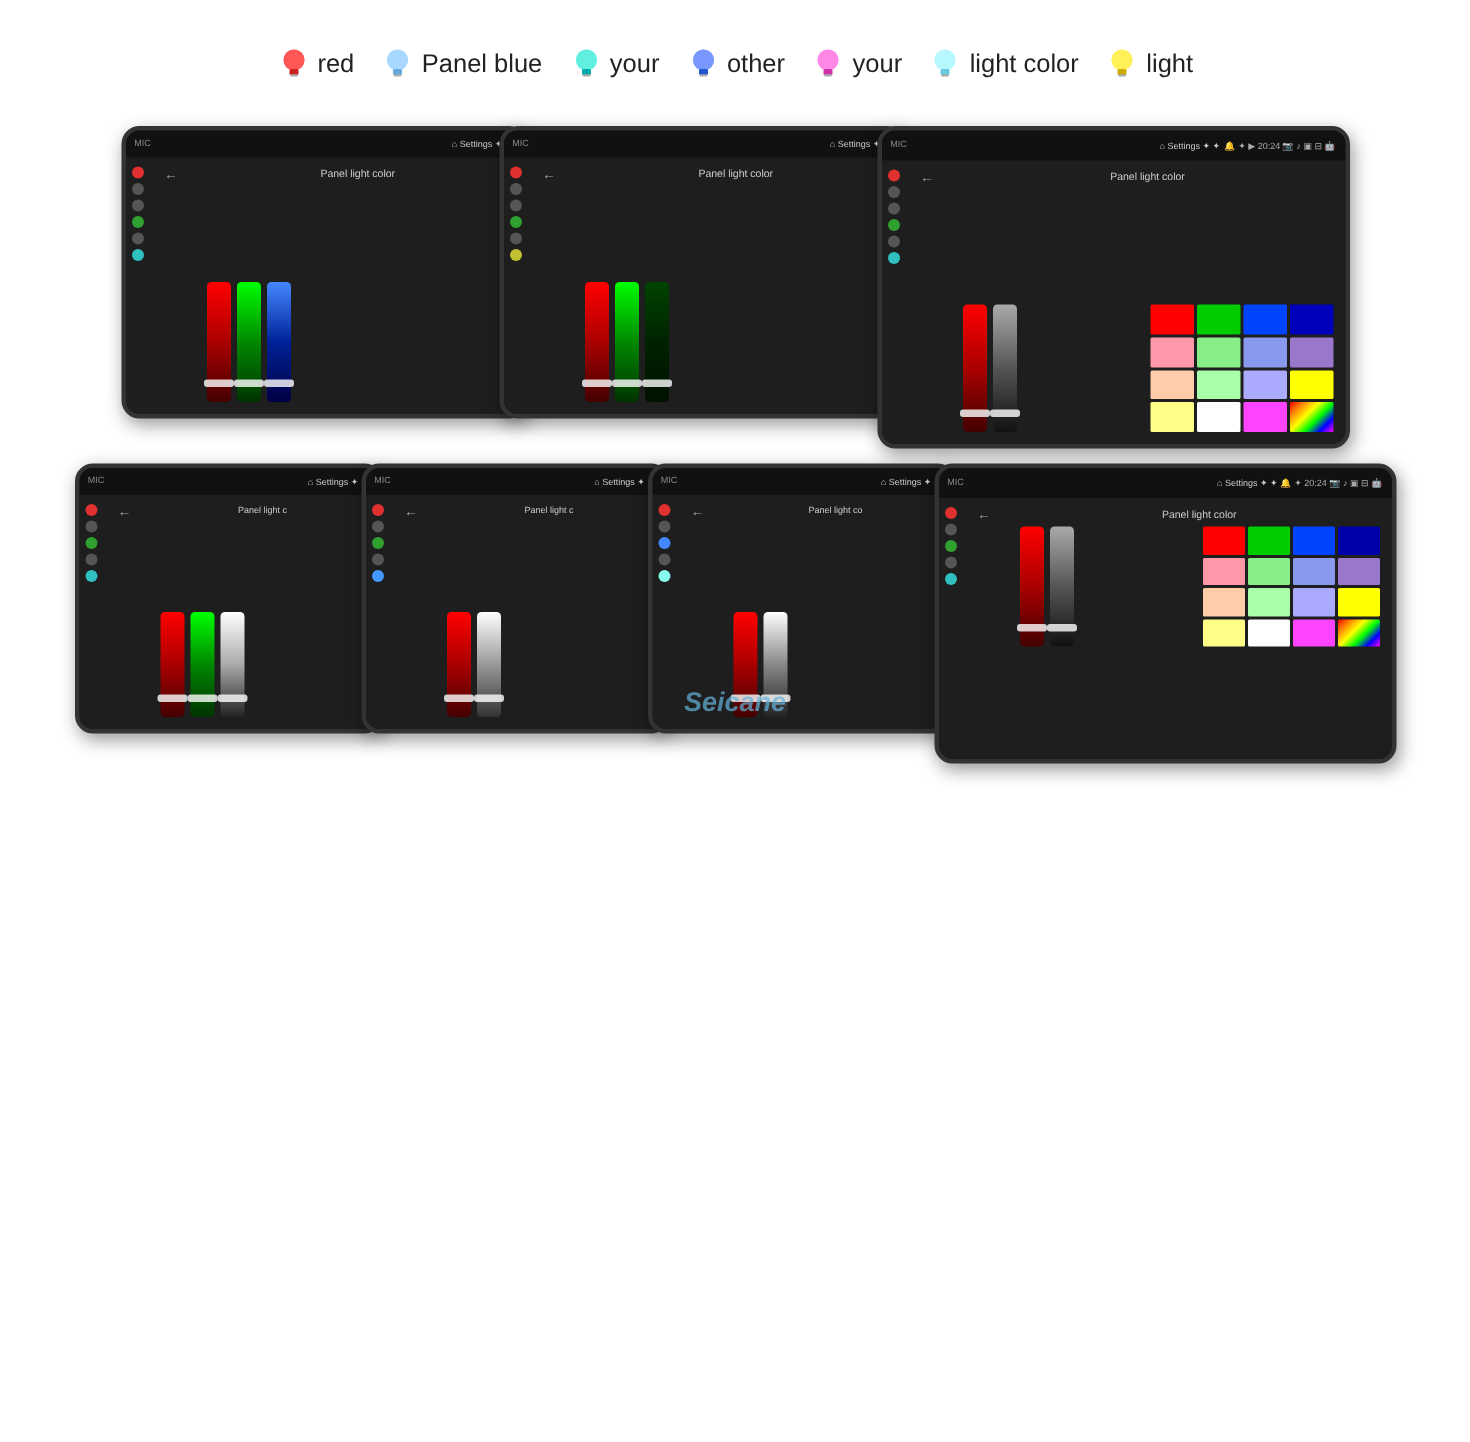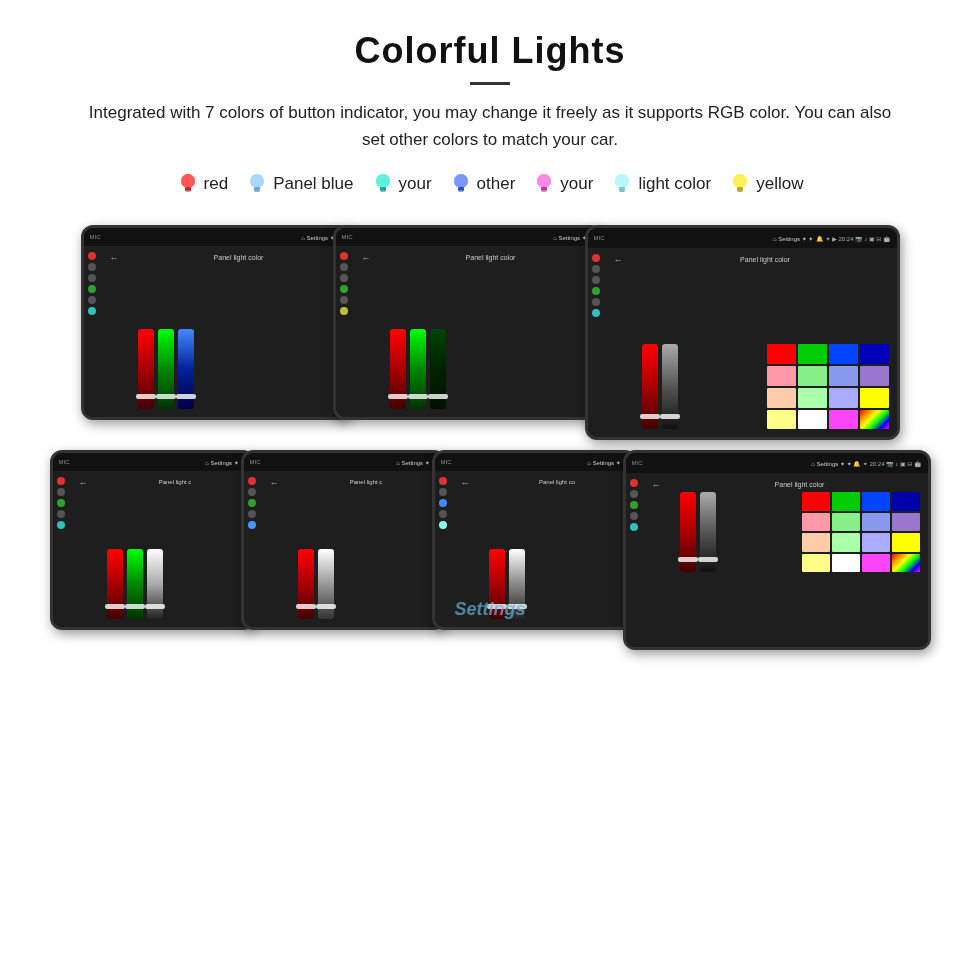--- a/index.html
+++ b/index.html
@@ -222,25 +222,20 @@
     .bulb-svg {
       width: 20px;
       height: 24px;
     }
   </style>
 </head>
 <body>
 
 <div class="page-wrapper">
 
-  <div class="title-section">
-    <h1 class="main-title">Colorful Lights</h1>
-    <div class="title-divider"></div>
-    <p class="subtitle">Integrated with 7 colors of button indicator, you may change it freely as it supports RGB color. You can also set other colors to match your car.</p>
-  </div>
 
   <div class="color-row">
 
     <div class="color-item">
       <div class="bulb-icon">
         <svg class="bulb-svg" viewBox="0 0 20 24" fill="none">
           <ellipse cx="10" cy="9" rx="7" ry="7" fill="#ff3333" opacity="0.9"></ellipse>
           <ellipse cx="10" cy="9" rx="7" ry="7" fill="#ff6666" opacity="0.5"></ellipse>
           <rect x="7" y="15" width="6" height="4" rx="1" fill="#cc2222"></rect>
           <rect x="7.5" y="18.5" width="5" height="1.5" rx="0.5" fill="#aaa"></rect>
@@ -311,21 +306,21 @@
 
     <div class="color-item">
       <div class="bulb-icon">
         <svg class="bulb-svg" viewBox="0 0 20 24" fill="none">
           <ellipse cx="10" cy="9" rx="7" ry="7" fill="#ffdd00" opacity="0.9"></ellipse>
           <ellipse cx="10" cy="9" rx="7" ry="7" fill="#ffff99" opacity="0.5"></ellipse>
           <rect x="7" y="15" width="6" height="4" rx="1" fill="#ccaa00"></rect>
           <rect x="7.5" y="18.5" width="5" height="1.5" rx="0.5" fill="#aaa"></rect>
         </svg>
       </div>
-      <span>yellow</span>
+      <span>light</span>
     </div>
   </div>
 
   <div class="screens-row row1" style="margin-bottom: 10px;">
 
     <div class="car-screen" style="width:270px;height:195px;margin-right:-18px;z-index:1;">
       <div class="screen-inner">
         <div class="status-bar">
           <span style="font-size:6px;color:#888;">MIC</span>
           <div style="display:flex;gap:2px;align-items:center;">
@@ -610,16 +605,16 @@
                 <div style="background:#ffffff;border-radius:1px;"></div>
                 <div style="background:#ff44ff;border-radius:1px;"></div>
                 <div style="background:linear-gradient(135deg,#ff0000,#ff8800,#ffff00,#00ff00,#0000ff,#ff00ff);border-radius:1px;"></div>
               </div>
             </div>
           </div>
         </div>
       </div>
     </div>
 
-    <div class="watermark">Settings</div>
+    <div class="watermark">Seicane</div>
   </div>
 
 </div>
 
 </body></html>

